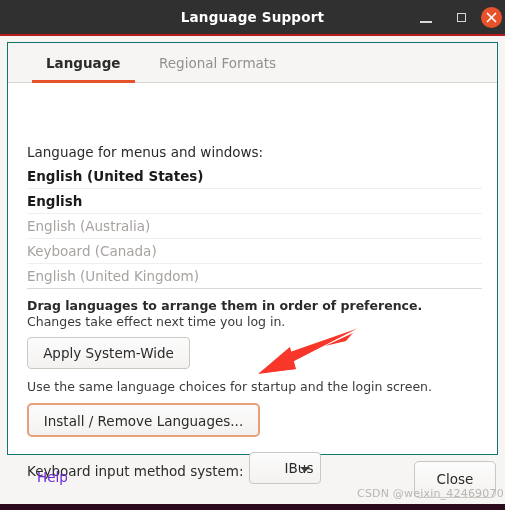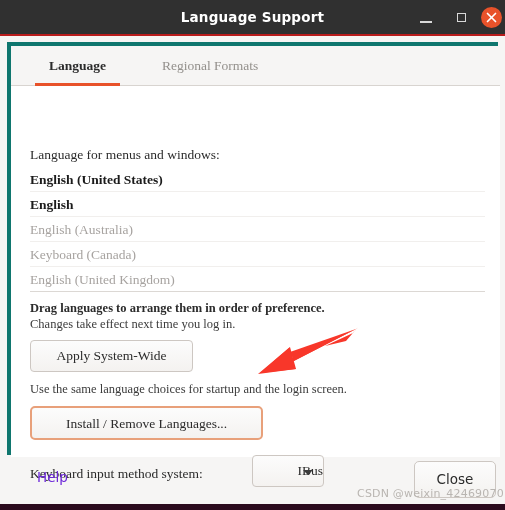--- a/index.html
+++ b/index.html
@@ -73,23 +73,22 @@
     border-radius: 50%;
   }
   #btn-close svg { position: absolute; left: 4px; top: 4px; }
 
   
   #notebook {
     position: absolute;
     left: 7px; top: 42px;
     width: 491px; height: 413px;
     background: #ffffff;
-    border: 4px solid #0f766e;
-    box-sizing: border-box;
-    font-family: Liberation Serif, serif;
+    border: 1px solid #0f766e;
+    box-sizing: border-box;
   }
   #tabstrip {
     position: absolute;
     left: 0; top: 0;
     width: 489px; height: 40px;
     background: #f6f5f4;
     border-bottom: 1px solid #d8d4d0;
     box-sizing: border-box;
   }
   .tab {
@@ -200,21 +199,21 @@
     position: absolute;
     left: 19px; top: 378px;
     font-size: 13.5px;
     color: #2b2b2b;
     line-height: 20px;
   }
   #combo-ibus {
     left: 241px; top: 369px;
     width: 72px; height: 32px;
     line-height: 30px;
-    text-align: right;
+    text-align: center;
     padding-left: 28px;
   }
   #combo-ibus .combo-arrow {
     position: absolute;
     right: 10px; top: 14px;
     width: 0; height: 0;
     border-left: 5px solid transparent;
     border-right: 5px solid transparent;
     border-top: 5px solid #3b3b3b;
   }

